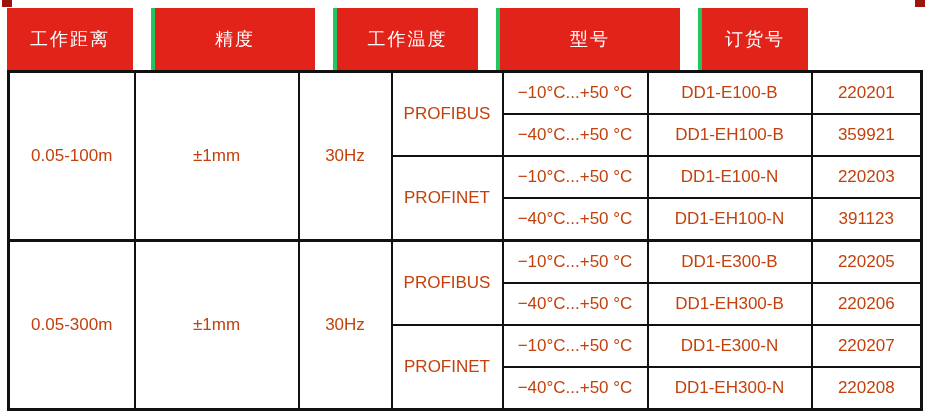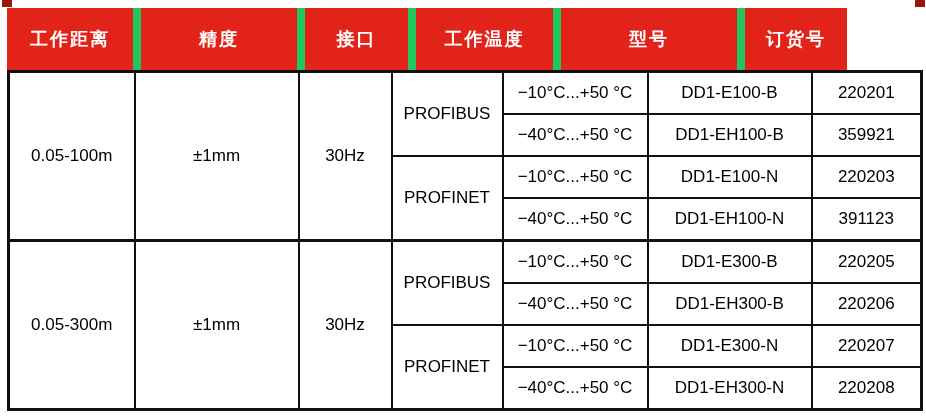--- a/index.html
+++ b/index.html
@@ -33,28 +33,28 @@
     top: 8px;
     width: 913px;
     height: 62px;
     display: flex;
   }
   .hcell {
     box-sizing: border-box;
     background: #e2231a;
     color: #ffffff;
     font-size: 18px;
-    font-weight: bold;
+    font-weight: normal;
     letter-spacing: 2px;
     display: flex;
     align-items: center;
     justify-content: center;
     flex: 0 0 auto;
   }
-  .hcell + .hcell { border-left: 8px solid #22c55e; }
+  .hcell + .hcell { border-left: 4px solid #22c55e; margin-left: 18px; }
   .w1 { width: 126px; }
   .w2 { width: 164px; }
   .w3 { width: 93px; }
   .w4 { width: 111px; }
   .w5 { width: 145px; }
   .w6 { width: 184px; }
   .w7 { width: 110px; }
 
   
   table.spec {
@@ -62,21 +62,21 @@
     left: 7px;
     top: 70px;
     width: 913px;
     border-collapse: collapse;
     table-layout: fixed;
     border: 3px solid #111111;
   }
   table.spec td {
     border: 2px solid #111111;
     background: #ffffff;
-    color: #000000;
+    color: #c2410c;
     font-size: 17px;
     text-align: center;
     height: 40px;
     padding: 0;
     overflow: hidden;
     white-space: nowrap;
   }
   tr.group-start td { border-top: 3px solid #111111; }
   td.model-cell {
     text-align: left;
@@ -88,21 +88,20 @@
 <body>
 
 <div class="page">
 
   <div class="corner-notch left"></div>
   <div class="corner-notch right"></div>
 
   <div class="header-row">
     <div class="hcell w1">工作距离</div>
     <div class="hcell w2">精度</div>
-    <div class="hcell w4">接口</div>
     <div class="hcell w5">工作温度</div>
     <div class="hcell w6">型号</div>
     <div class="hcell w7">订货号</div>
   </div>
 
   <table class="spec">
     <colgroup>
       <col style="width:126px">
         <col style="width:164px">
         <col style="width:93px">

